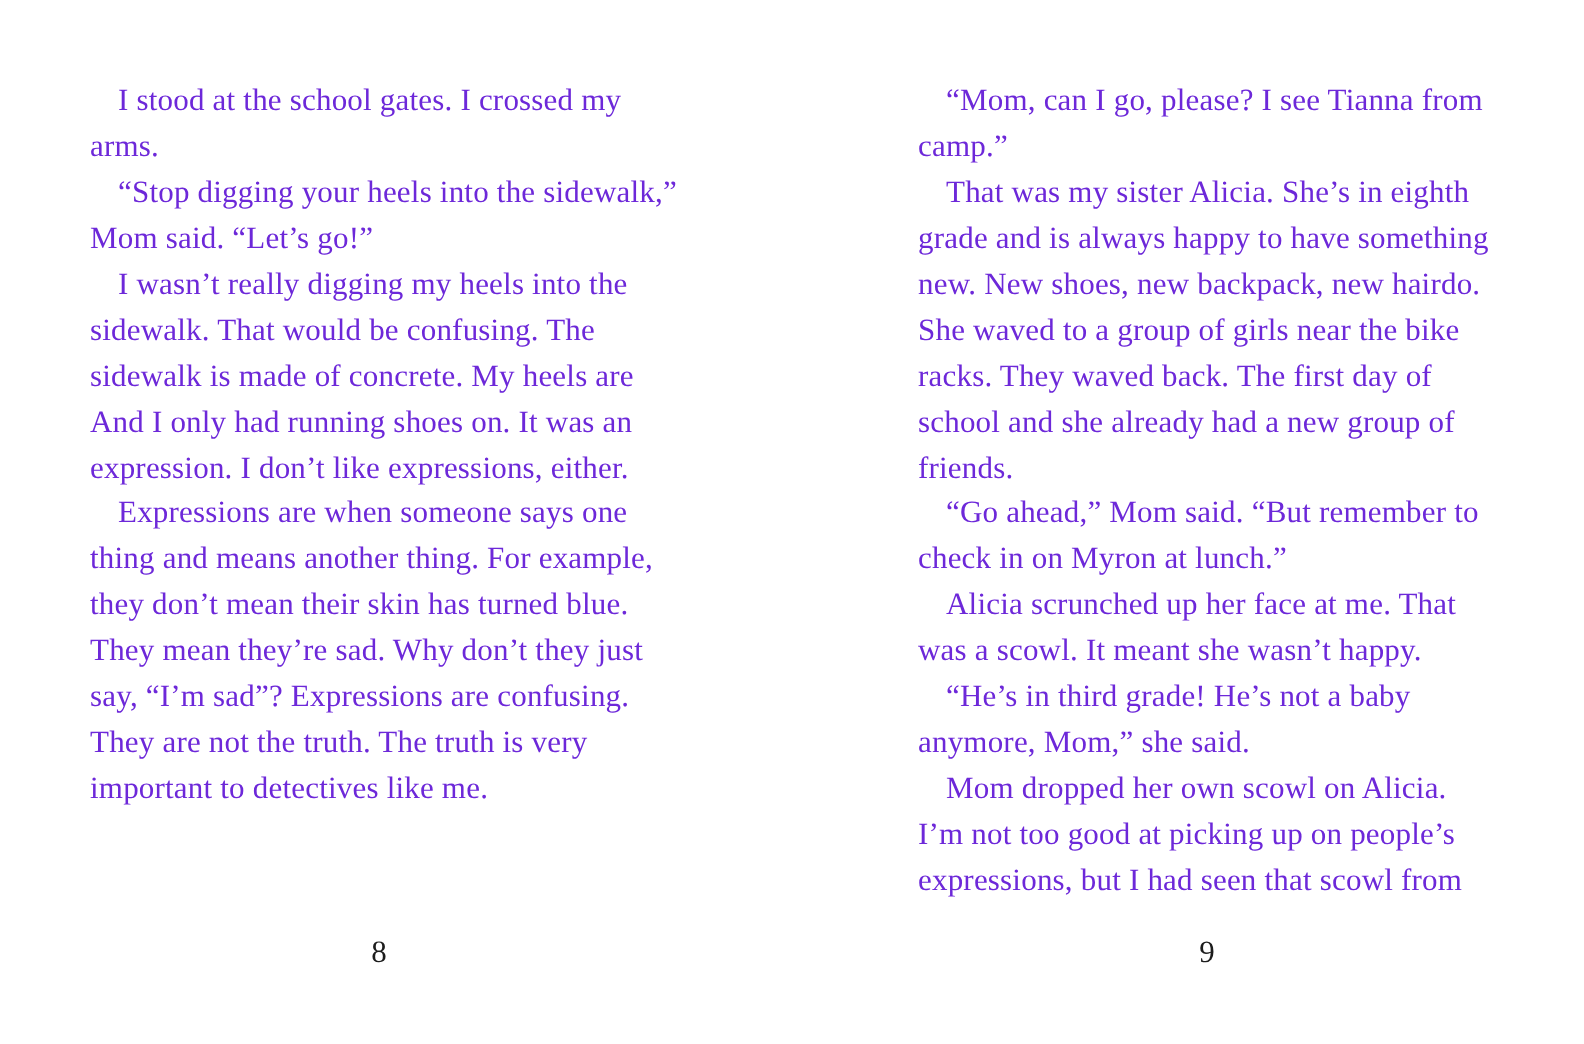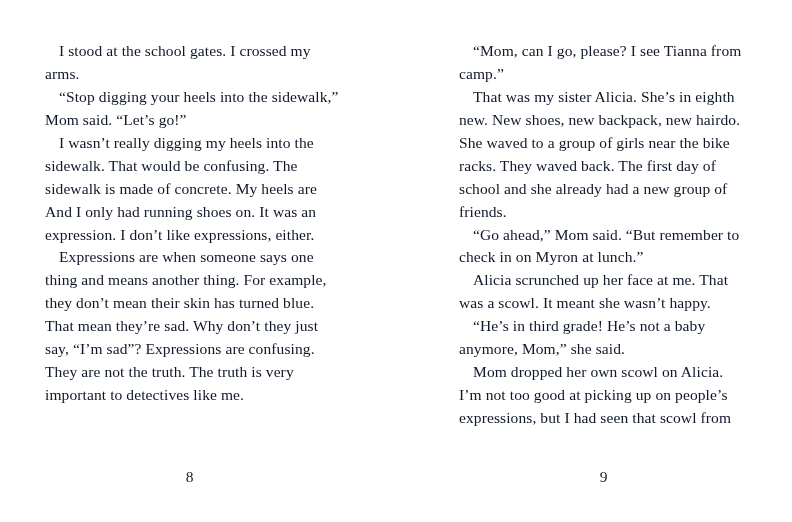--- a/index.html
+++ b/index.html
@@ -23,21 +23,21 @@
     position: absolute;
     top: 40px;
     height: 482px;
   }
   .page-left  { left: 45px;  width: 289px; }
   .page-right { left: 459px; width: 289px; }
   .text-block .line {
     white-space: nowrap;
     font-size: 15.5px;
     line-height: 22.93px;
-    color: #0f172a;
+    color: #6d28d9;
     letter-spacing: 0.1px;
   }
   .text-block .line.indent {
     padding-left: 14px;
   }
   .folio {
     position: absolute;
     top: 426px;
     left: 0;
     width: 100%;
@@ -59,33 +59,34 @@
         <div class="line indent">“Stop digging your heels into the sidewalk,”</div>
         <div class="line">Mom said. “Let’s go!”</div>
         <div class="line indent">I wasn’t really digging my heels into the</div>
         <div class="line">sidewalk. That would be confusing. The</div>
         <div class="line">sidewalk is made of concrete. My heels are</div>
         <div class="line">And I only had running shoes on. It was an</div>
         <div class="line">expression. I don’t like expressions, either.</div>
         <div class="line indent">Expressions are when someone says one</div>
         <div class="line">thing and means another thing. For example,</div>
         <div class="line">they don’t mean their skin has turned blue.</div>
-        <div class="line">That mean they’re sad. Why don’t they just</div>
+        <div class="line">They mean they’re sad. Why don’t they just</div>
         <div class="line">say, “I’m sad”? Expressions are confusing.</div>
         <div class="line">They are not the truth. The truth is very</div>
         <div class="line">important to detectives like me.</div>
       </div>
     <div class="folio">8</div>
   </div>
 
   <div class="page page-right">
     <div class="text-block">
         <div class="line indent">“Mom, can I go, please? I see Tianna from</div>
         <div class="line">camp.”</div>
         <div class="line indent">That was my sister Alicia. She’s in eighth</div>
+        <div class="line">grade and is always happy to have something</div>
         <div class="line">new. New shoes, new backpack, new hairdo.</div>
         <div class="line">She waved to a group of girls near the bike</div>
         <div class="line">racks. They waved back. The first day of</div>
         <div class="line">school and she already had a new group of</div>
         <div class="line">friends.</div>
         <div class="line indent">“Go ahead,” Mom said. “But remember to</div>
         <div class="line">check in on Myron at lunch.”</div>
         <div class="line indent">Alicia scrunched up her face at me. That</div>
         <div class="line">was a scowl. It meant she wasn’t happy.</div>
         <div class="line indent">“He’s in third grade! He’s not a baby</div>

